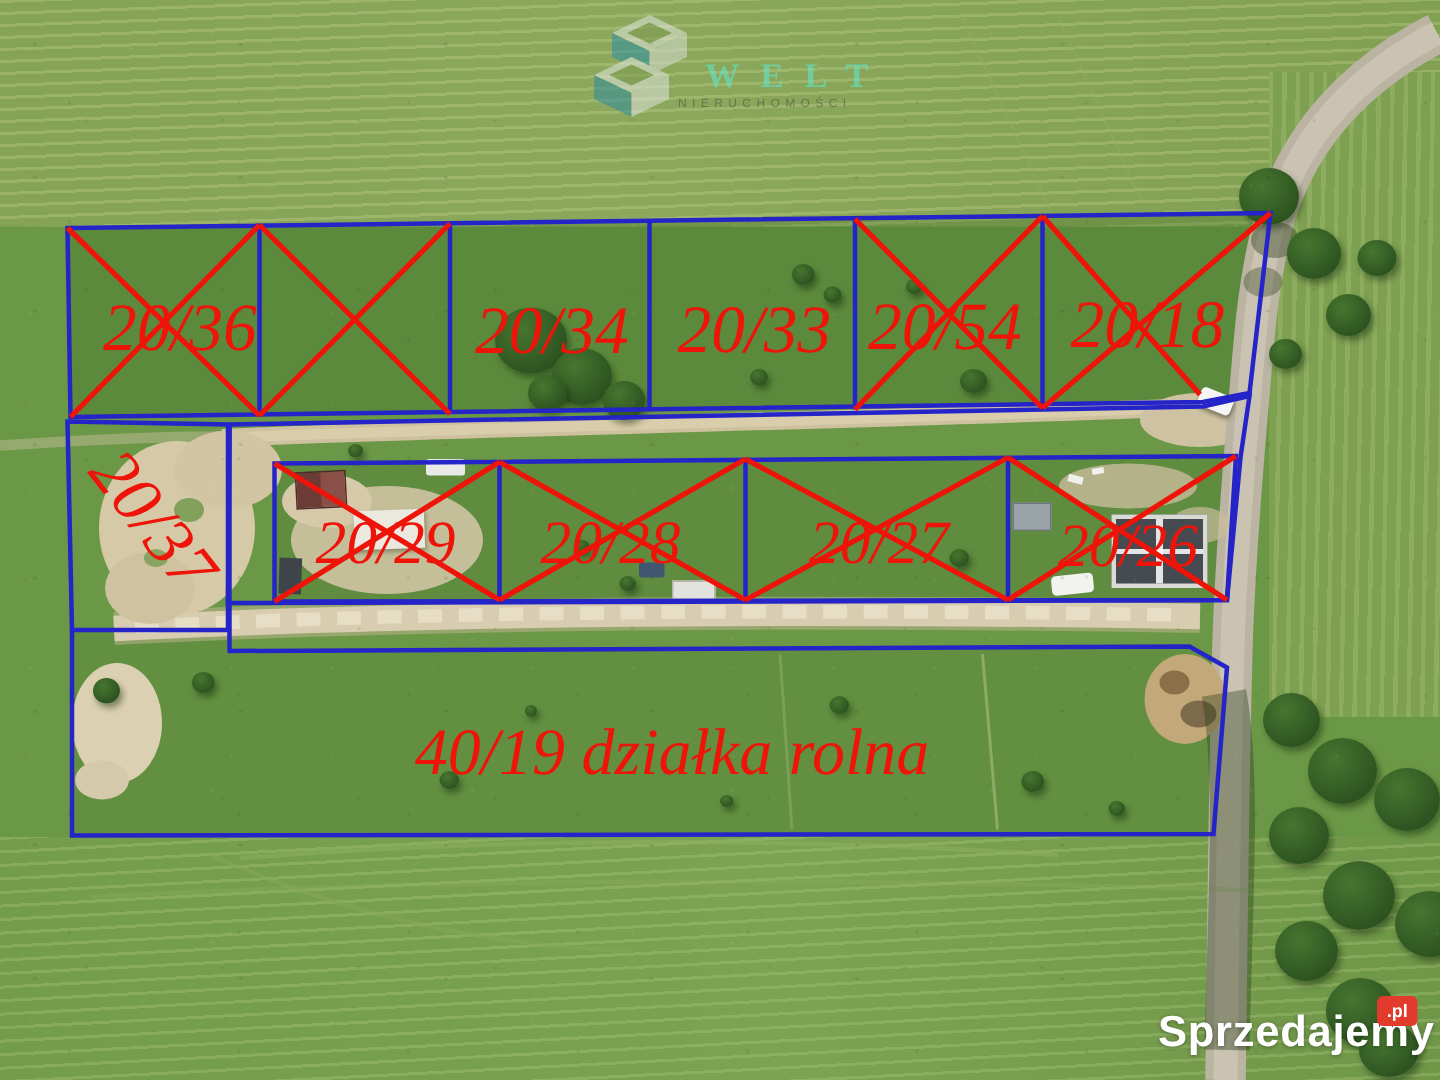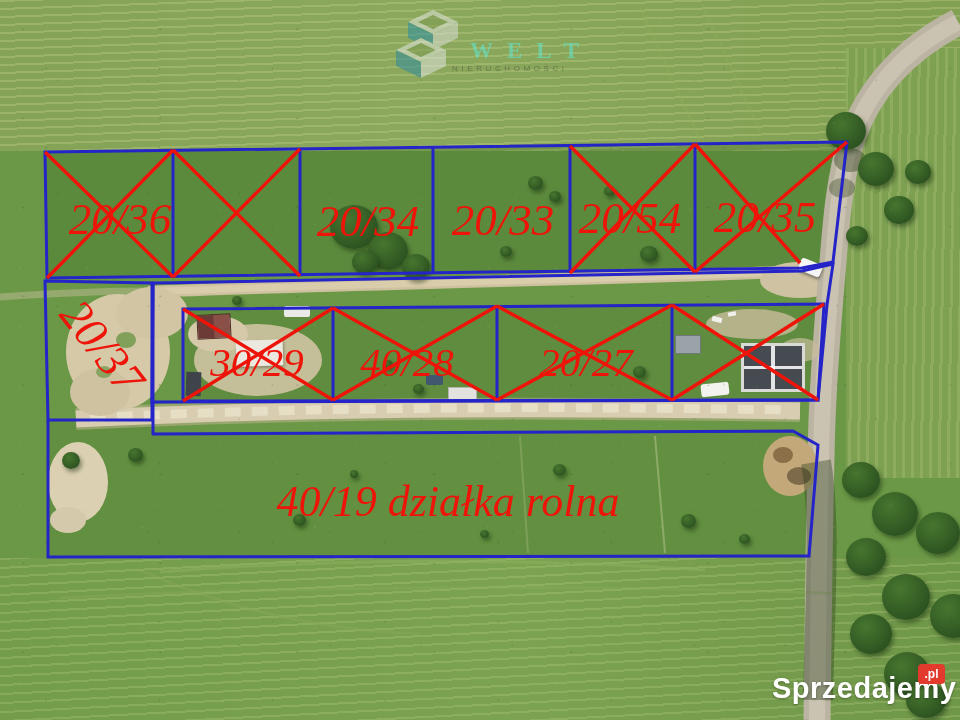--- a/index.html
+++ b/index.html
@@ -209,25 +209,26 @@
       <path d="M333,308 L497,400 M497,306 L333,400"></path>
       <path d="M497,306 L672,400 M672,305 L497,400"></path>
       <path d="M672,305 L818,400 M824,304 L672,400"></path>
     </g>
   </svg>
 
   <div class="plot-label sz-top" style="left:120px;top:219px">20/36</div>
   <div class="plot-label sz-top" style="left:368px;top:221px">20/34</div>
   <div class="plot-label sz-top" style="left:503px;top:220px">20/33</div>
   <div class="plot-label sz-top" style="left:630px;top:218px">20/54</div>
-  <div class="plot-label sz-top" style="left:765px;top:217px">20/35</div>
+  <div class="plot-label sz-top" style="left:765px;top:217px">20/18</div>
   <div class="plot-label sz-37" style="left:102px;top:347px">20/37</div>
-  <div class="plot-label sz-mid" style="left:257px;top:362px">30/29</div>
-  <div class="plot-label sz-mid" style="left:407px;top:362px">40/28</div>
+  <div class="plot-label sz-mid" style="left:257px;top:362px">20/29</div>
+  <div class="plot-label sz-mid" style="left:407px;top:362px">20/28</div>
   <div class="plot-label sz-mid" style="left:586px;top:362px">20/27</div>
+  <div class="plot-label sz-mid" style="left:752px;top:364px">20/26</div>
   <div class="plot-label sz-19" style="left:448px;top:502px">40/19 działka rolna</div>
 
   <div class="agency-wm">
     <svg width="82" height="82" viewBox="0 0 82 82">
       <g>
         <path d="M22,16 L47,4 L72,16 L47,28 Z" fill="#e2e6df"></path>
         <path d="M32,16 L47,9 L62,16 L47,23 Z" fill="#7d9b52"></path>
         <path d="M22,16 L22,32 L47,44 L47,28 Z" fill="#2e8fa6"></path>
         <path d="M47,28 L47,44 L72,32 L72,16 Z" fill="#d8dcd4"></path>
         <path d="M10,44 L35,32 L60,44 L35,56 Z" fill="#e2e6df"></path>

